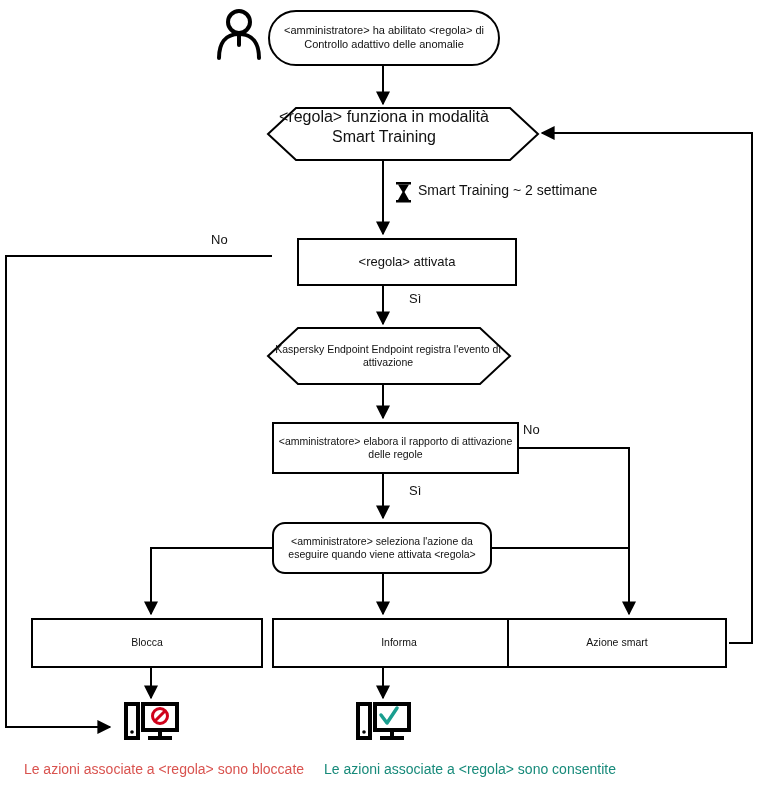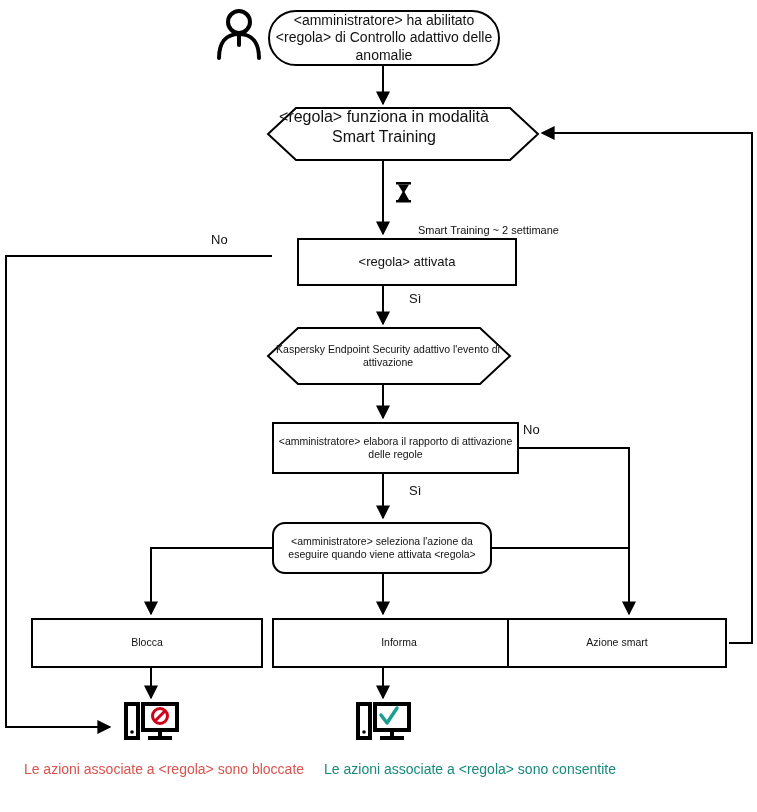--- a/index.html
+++ b/index.html
@@ -45,21 +45,21 @@
     padding: 0 4px;
   }
   
   #node-start {
     left: 268px;
     top: 10px;
     width: 232px;
     height: 56px;
     border: 2px solid #000000;
     border-radius: 28px;
-    font-size: 14px;
+    font-size: 11px;
   }
   
   .node-hex {
     border: none;
     background: transparent;
   }
   #node-smart-training {
     left: 258px;
     top: 108px;
     width: 252px;
@@ -123,22 +123,21 @@
     color: #111111;
     white-space: nowrap;
   }
   #label-no-1   { left: 211px; top: 232px; }
   #label-si-1   { left: 409px; top: 291px; }
   #label-no-2   { left: 523px; top: 422px; }
   #label-si-2   { left: 409px; top: 483px; }
   #label-training {
     left: 418px;
     top: 182px;
-    font-size: 11px;
-    margin-top: 42px;
+    font-size: 14px;
   }
   .caption {
     position: absolute;
     text-align: center;
     font-size: 14px;
     line-height: 1.35;
     white-space: pre-line;
   }
   #caption-blocked {
     left: 4px;
@@ -238,21 +237,21 @@
 
   <div class="node node-hex" id="node-smart-training">
     <span class="node-label">&lt;regola&gt; funziona in modalità Smart Training</span>
   </div>
 
   <div class="node node-rect" id="node-rule-triggered">
     <span class="node-label">&lt;regola&gt; attivata</span>
   </div>
 
   <div class="node node-hex" id="node-kes-event">
-    <span class="node-label">Kaspersky Endpoint Security adattivo l'evento di attivazione</span>
+    <span class="node-label">Kaspersky Endpoint Endpoint registra l'evento di attivazione</span>
   </div>
 
   <div class="node node-rect" id="node-admin-report">
     <span class="node-label">&lt;amministratore&gt; elabora il rapporto di attivazione delle regole</span>
   </div>
 
   <div class="node node-rect" id="node-admin-select">
     <span class="node-label">&lt;amministratore&gt; seleziona l'azione da eseguire quando viene attivata &lt;regola&gt;</span>
   </div>
 

